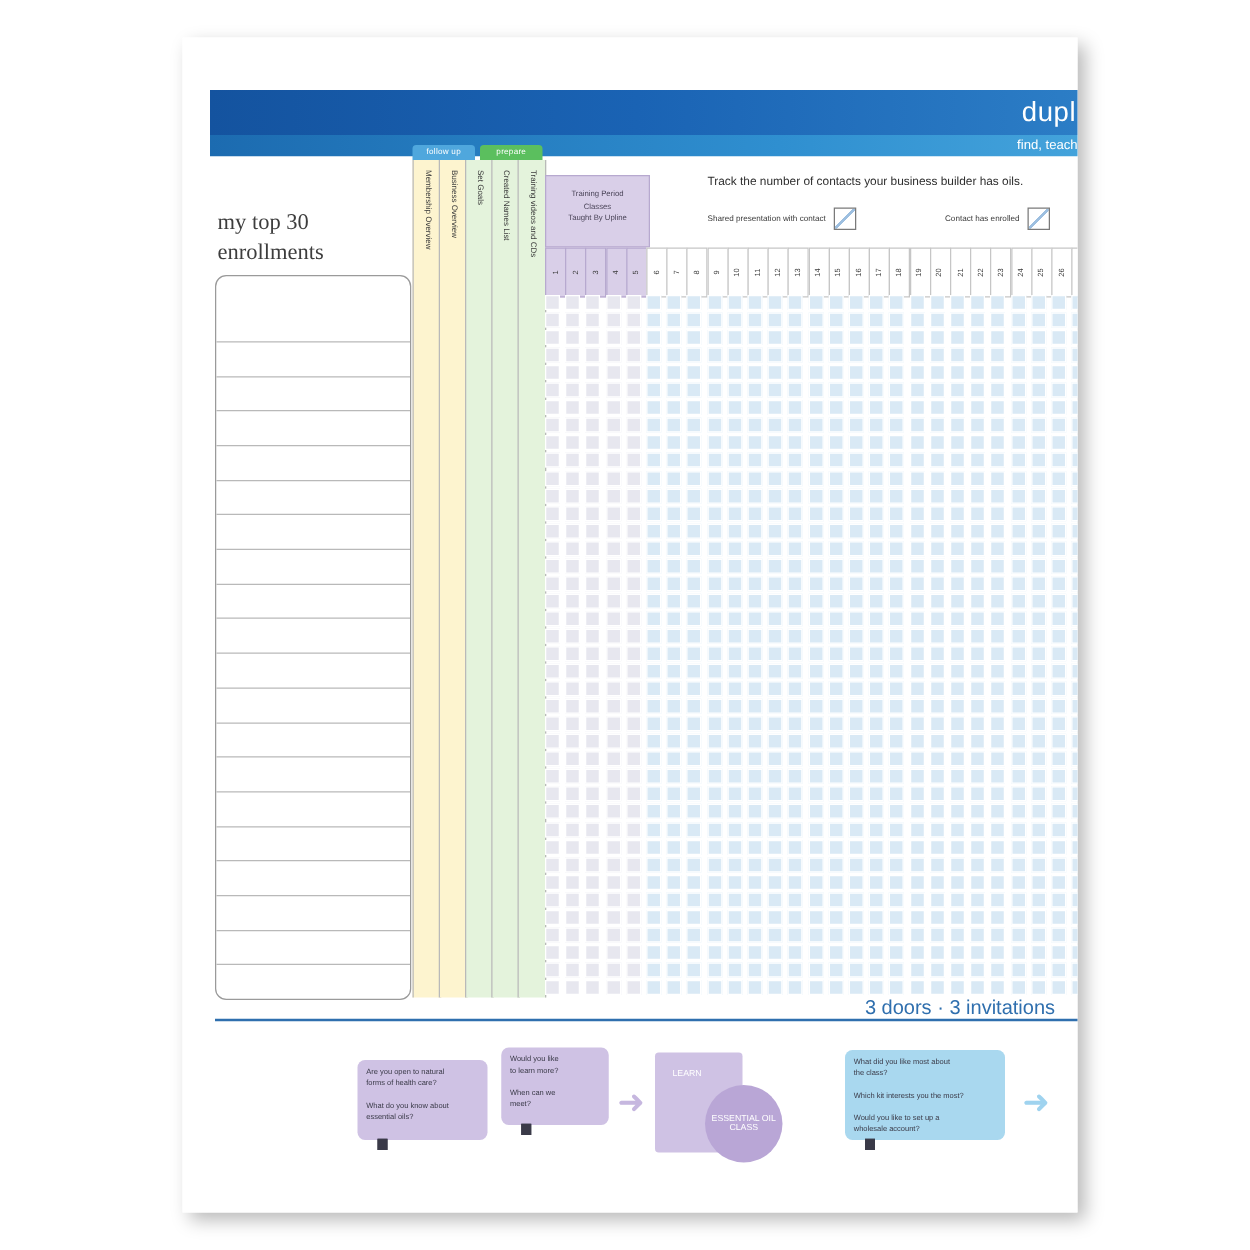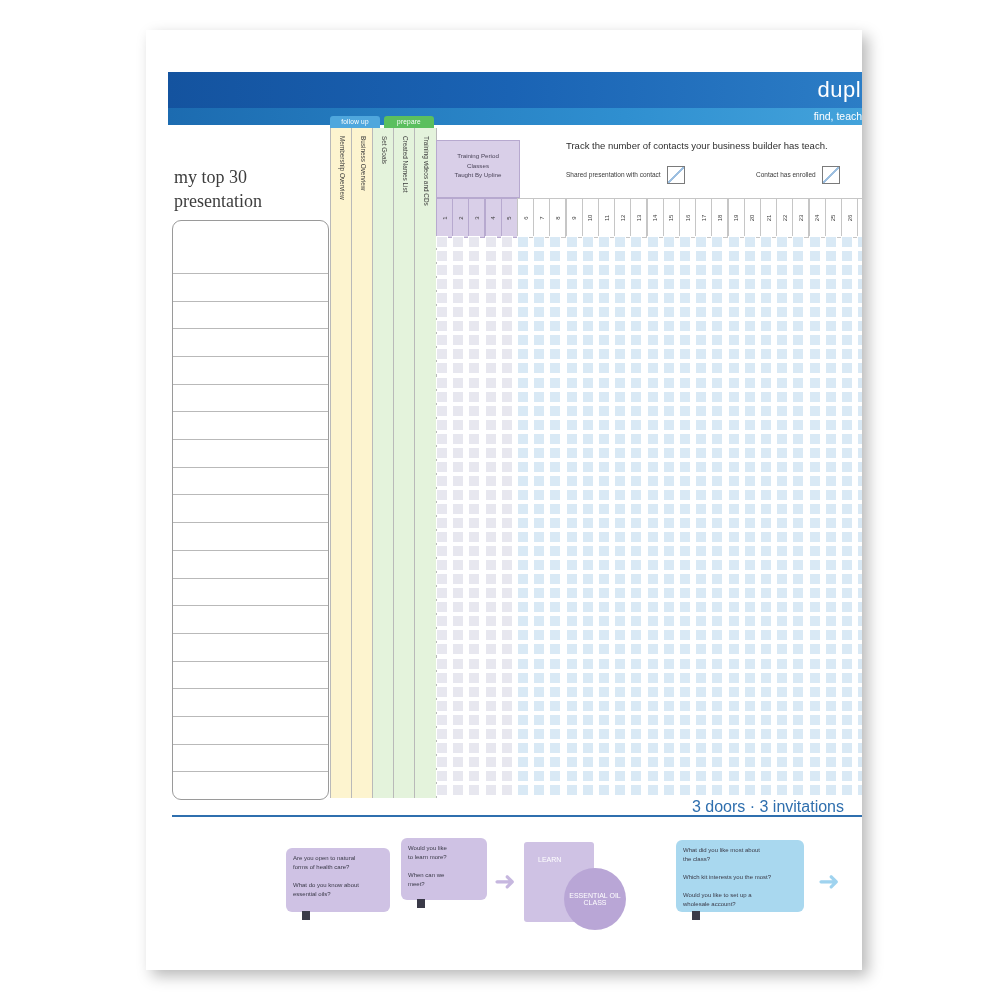--- a/index.html
+++ b/index.html
@@ -246,21 +246,21 @@
 
   <div class="blue-bar">
     <div class="brand">duplicate</div>
   </div>
   <div class="cyan-bar">
     <div class="tagline">find, teach, duplicate</div>
   </div>
 
   <div class="top20-title">
     <div>my top 30</div>
-    <div>presentation</div>
+    <div>enrollments</div>
   </div>
 
   <div class="names-box" id="names-box">
       <div class="rowline" style="top: 52px;"></div>
       <div class="rowline" style="top: 79.6842px;"></div>
       <div class="rowline" style="top: 107.368px;"></div>
       <div class="rowline" style="top: 135.053px;"></div>
       <div class="rowline" style="top: 162.737px;"></div>
       <div class="rowline" style="top: 190.421px;"></div>
       <div class="rowline" style="top: 218.105px;"></div>
@@ -315,21 +315,21 @@
         <span>3</span>
       </div>
       <div class="train-num" style="left: 338.6px;">
         <span>4</span>
       </div>
       <div class="train-num" style="left: 354.8px;">
         <span>5</span>
       </div>
     </div>
 
-  <div class="track-title">Track the number of contacts your business builder has teach.</div>
+  <div class="track-title">Track the number of contacts your business builder has oils.</div>
   <div class="legend" id="legend-1" style="left:420px;">
     <span>Shared presentation with contact</span>
     <span class="swatch"></span>
   </div>
   <div class="legend" id="legend-2" style="left:610px;">
     <span>Contact has enrolled</span>
     <span class="swatch"></span>
   </div>
 
   <div id="num-cols">

